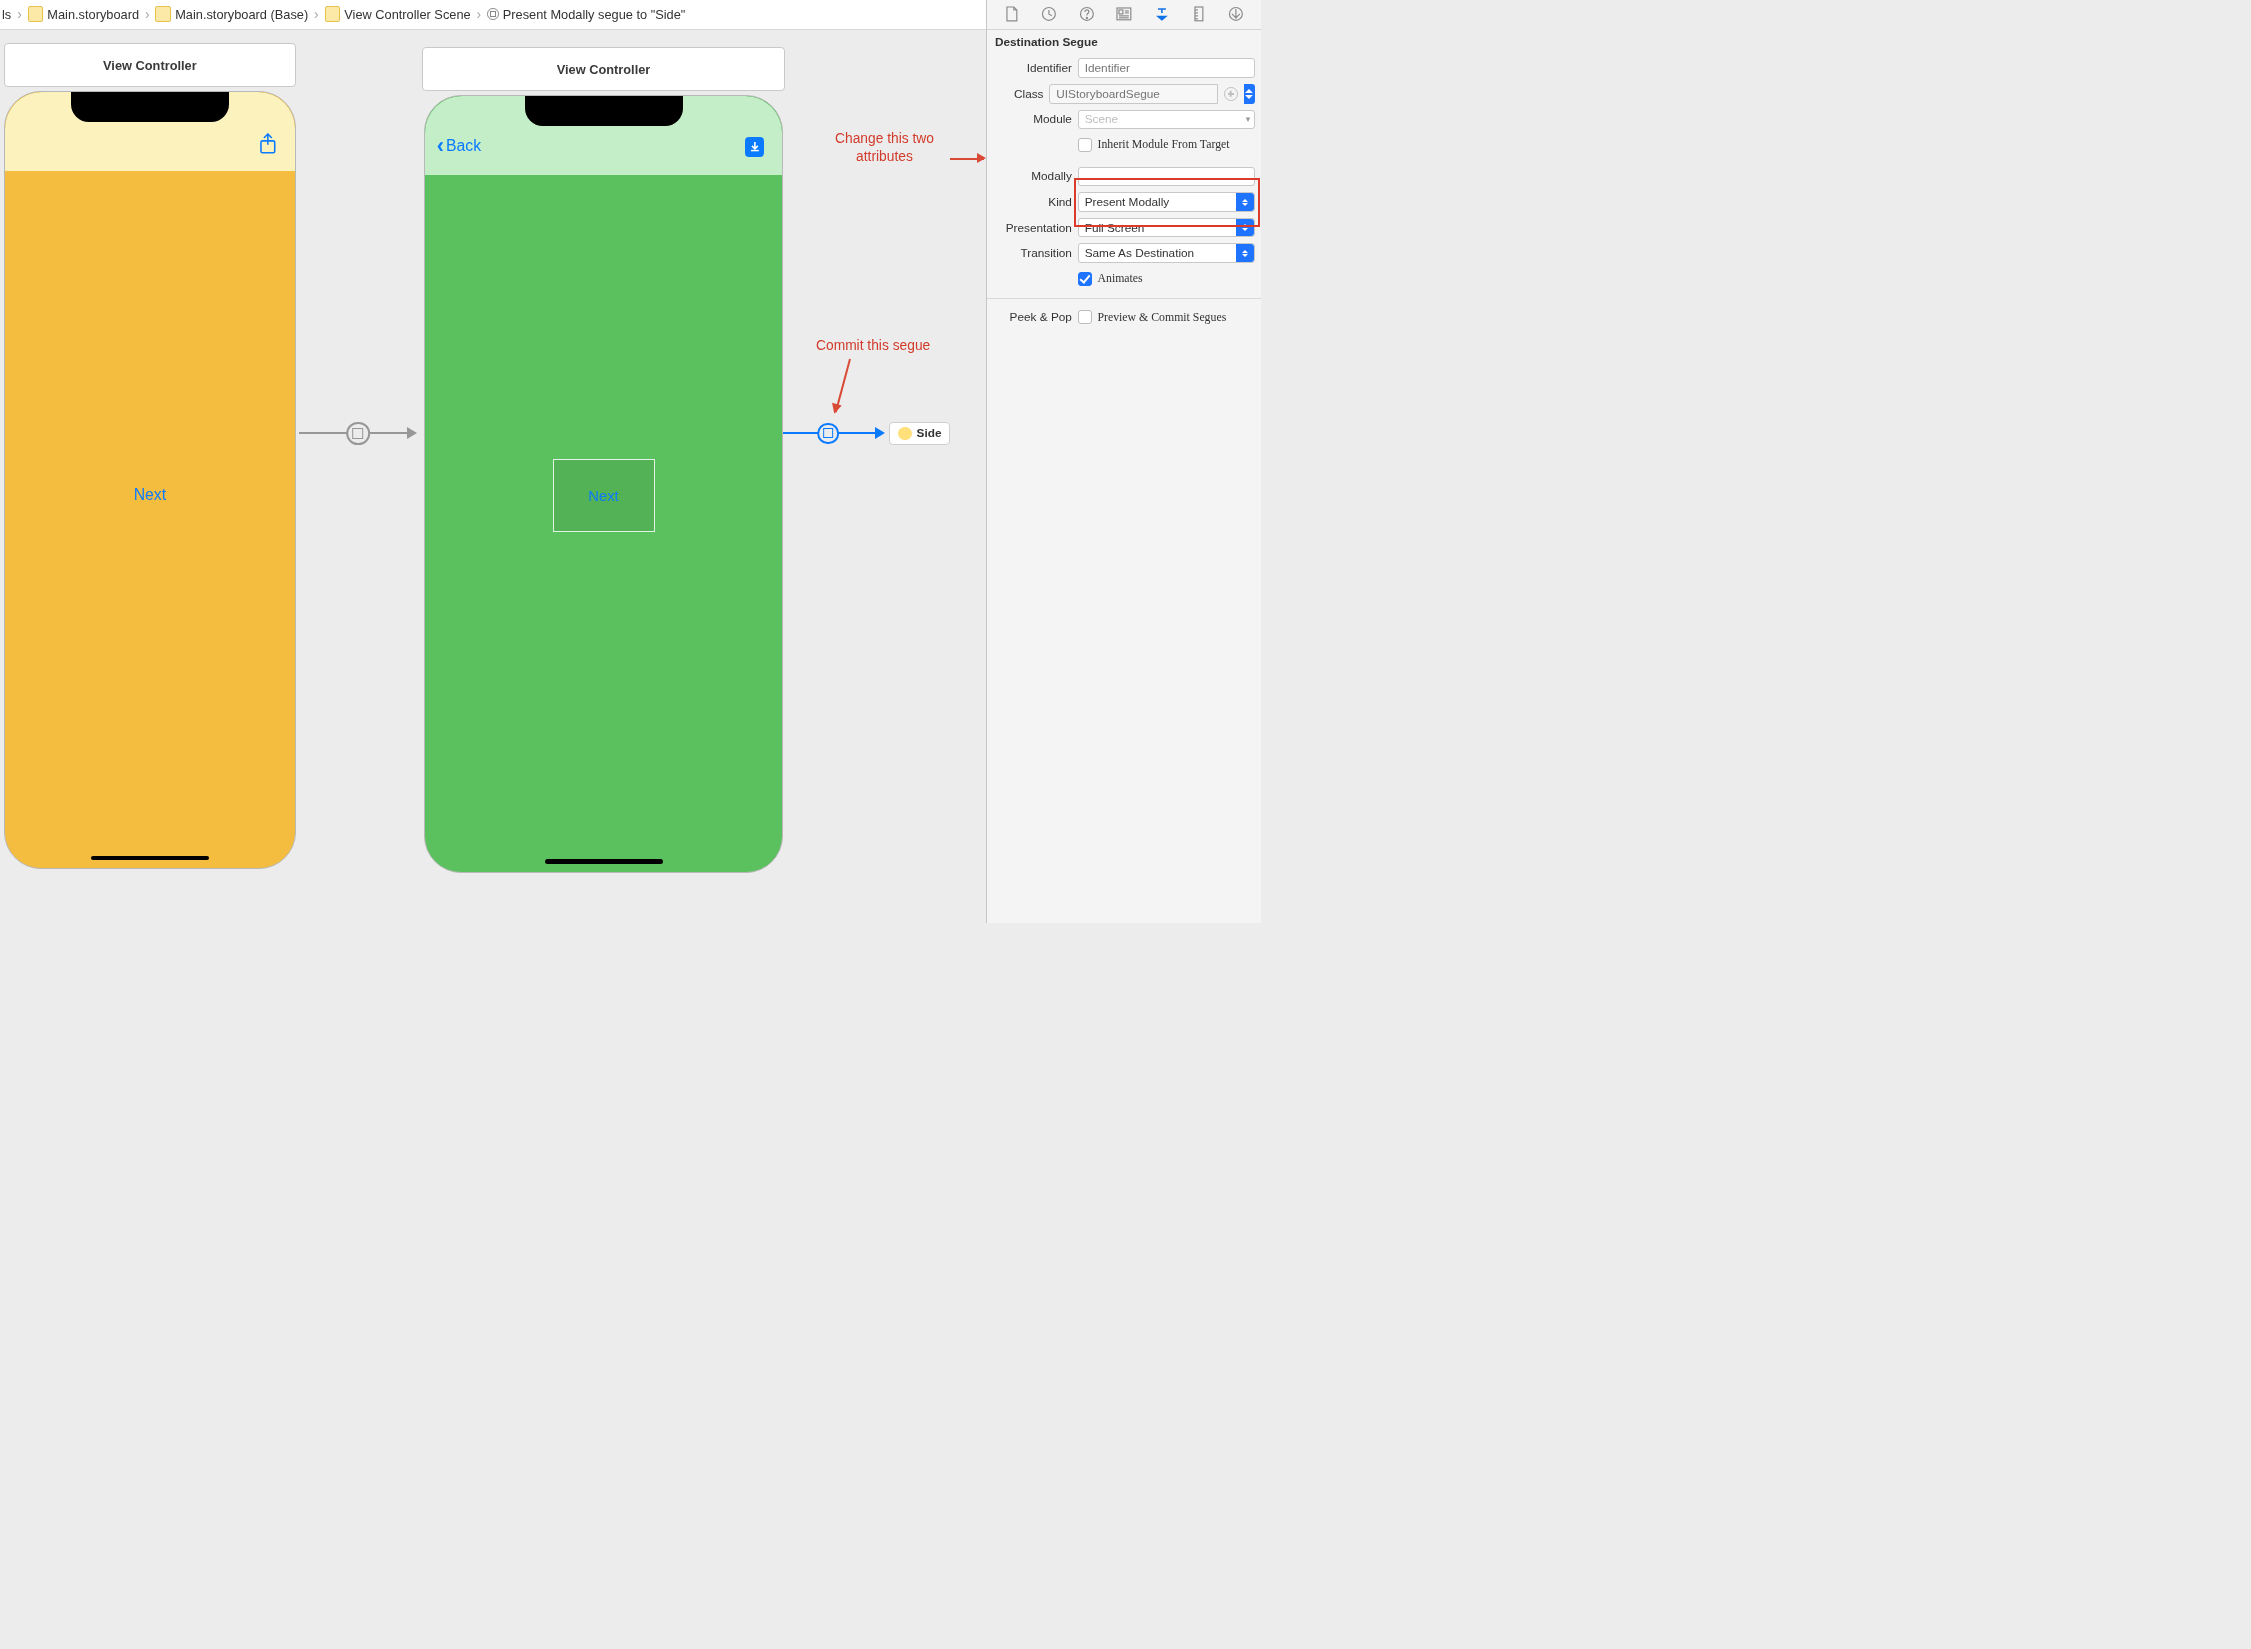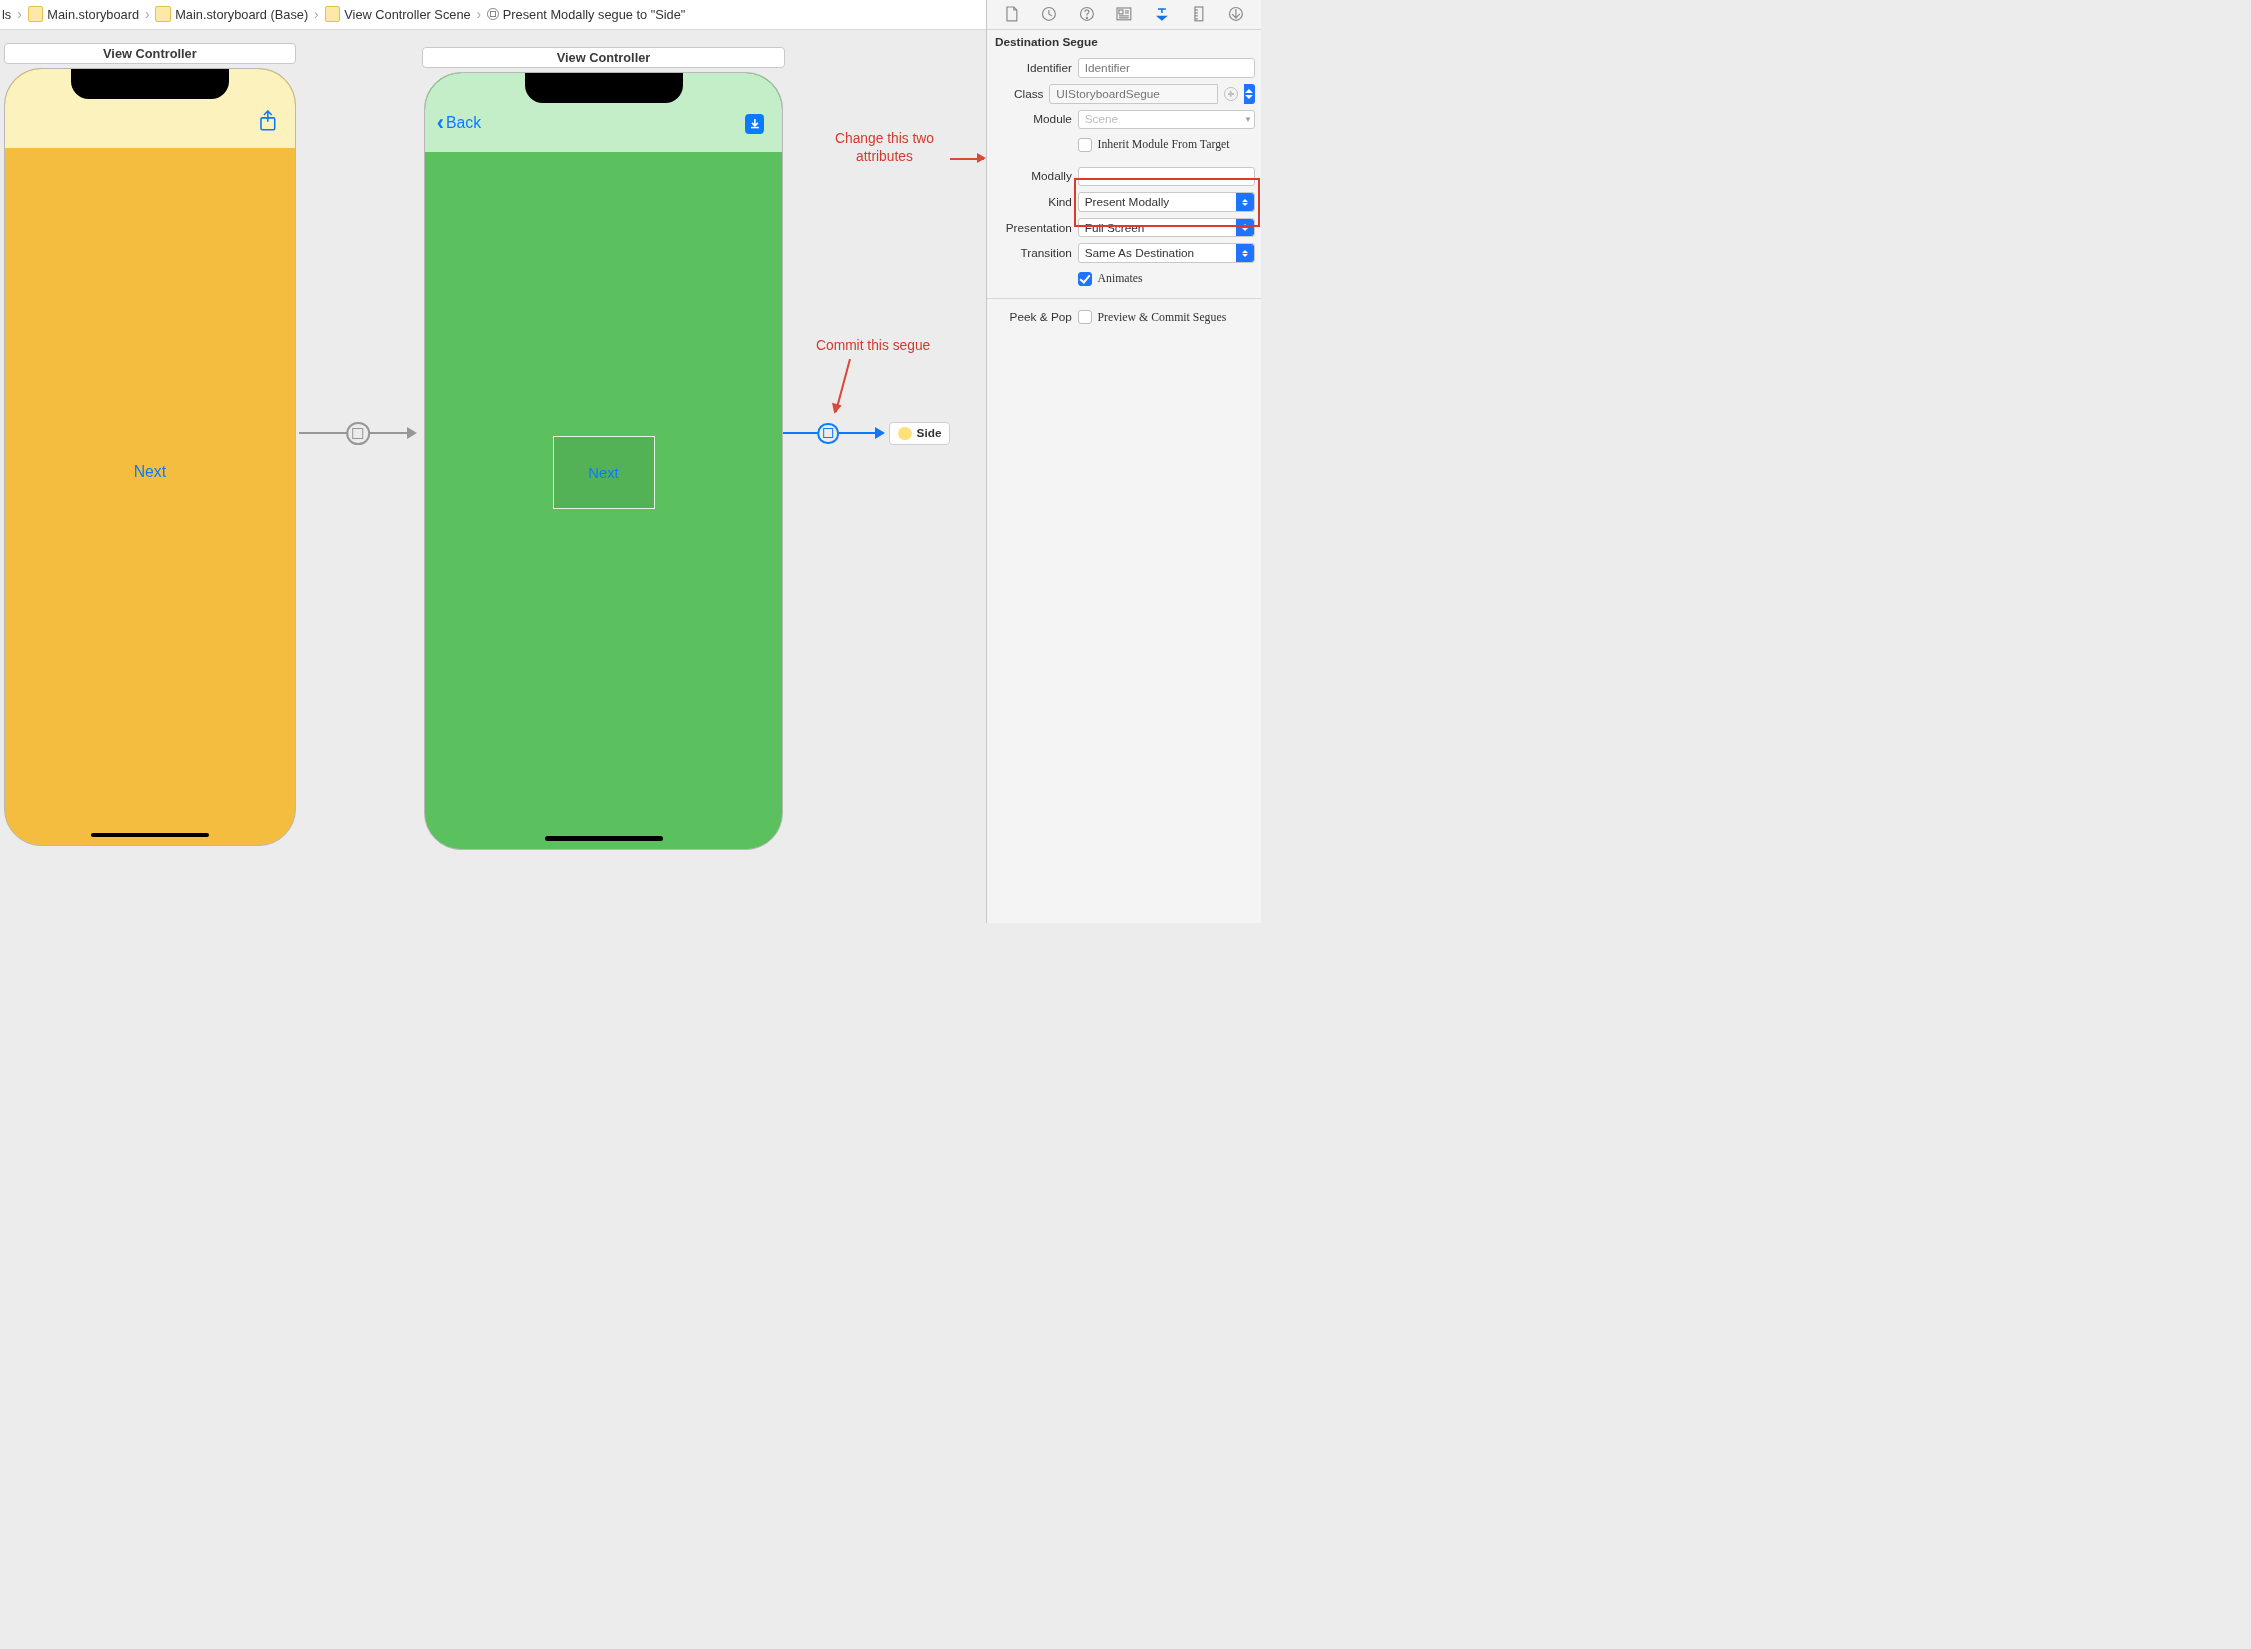--- a/index.html
+++ b/index.html
@@ -52,21 +52,21 @@
     background:#ececec;
     overflow:hidden;
   }
 
   
   .scene { position:absolute; }
   .scene-title {
     background:#fff;
     border:1px solid #c9c9c9;
     border-radius:3.9px;
-    height:21px;
+    height:44px;
     display:flex; align-items:center; justify-content:center;
     font-weight:600; font-size:12.8px; color:#3a3a3a;
     margin-bottom:3.9px;
   }
   .phone {
     width:292px; height:778px;
     border:1px solid #b8b8b8;
     border-radius:37px;
     background:#fff;
     position:relative;

